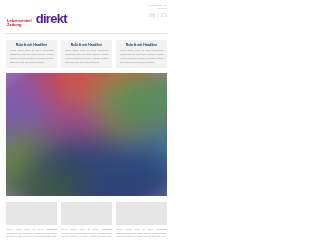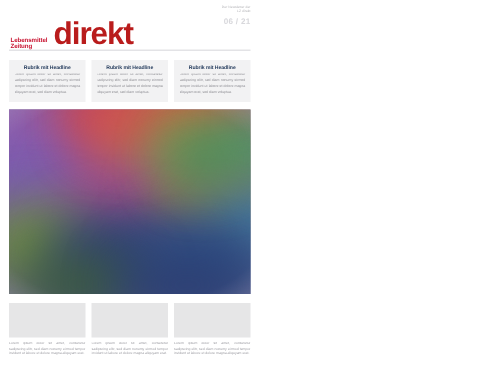--- a/index.html
+++ b/index.html
@@ -44,22 +44,22 @@
     flex-direction: column;
     line-height: 1.02;
     color: #c8102e;
     font-weight: 700;
     font-size: 4.1px;
     letter-spacing: -0.05px;
     padding-bottom: 1px;
   }
   .logo-mark span { display: block; white-space: nowrap; }
   .logo-word {
-    color: #b91c1c;
-    font-size: 21px;
+    color: #4c1d95;
+    font-size: 13px;
     font-weight: 700;
     letter-spacing: -0.7px;
     line-height: 1;
     position: relative;
     top: 1px;
   }
 
   .header-meta {
     position: absolute;
     right: 6px;

